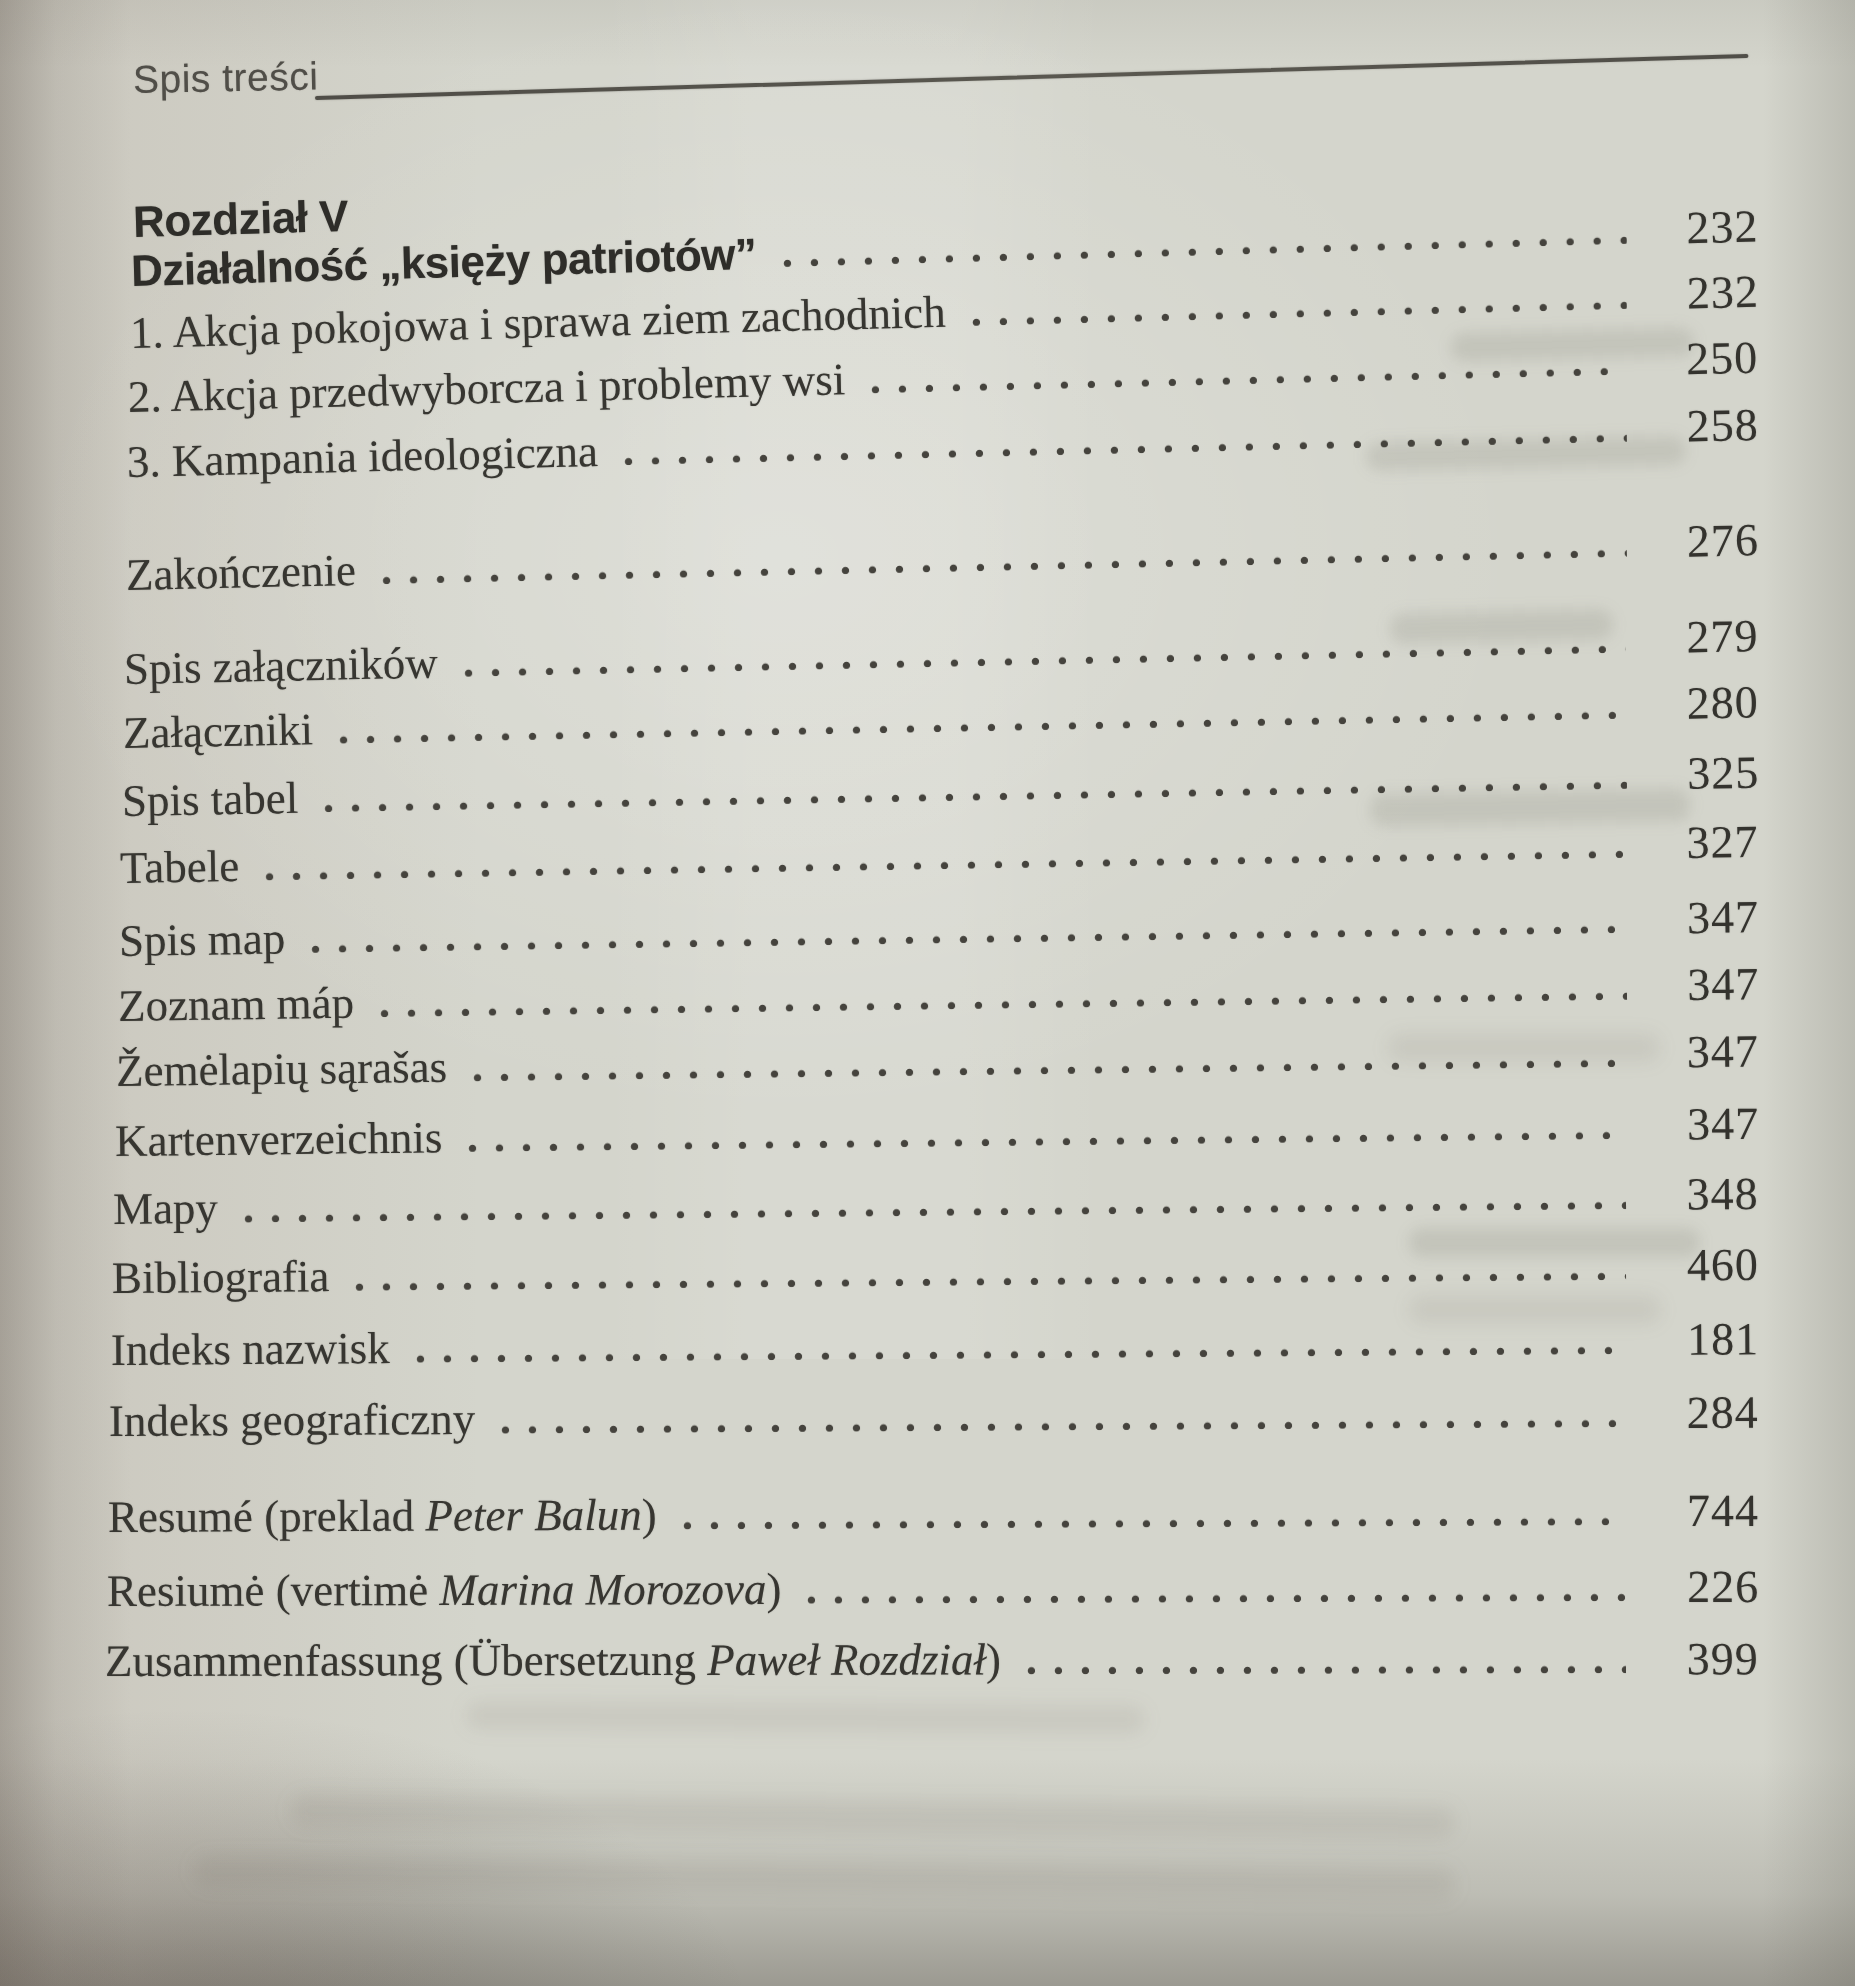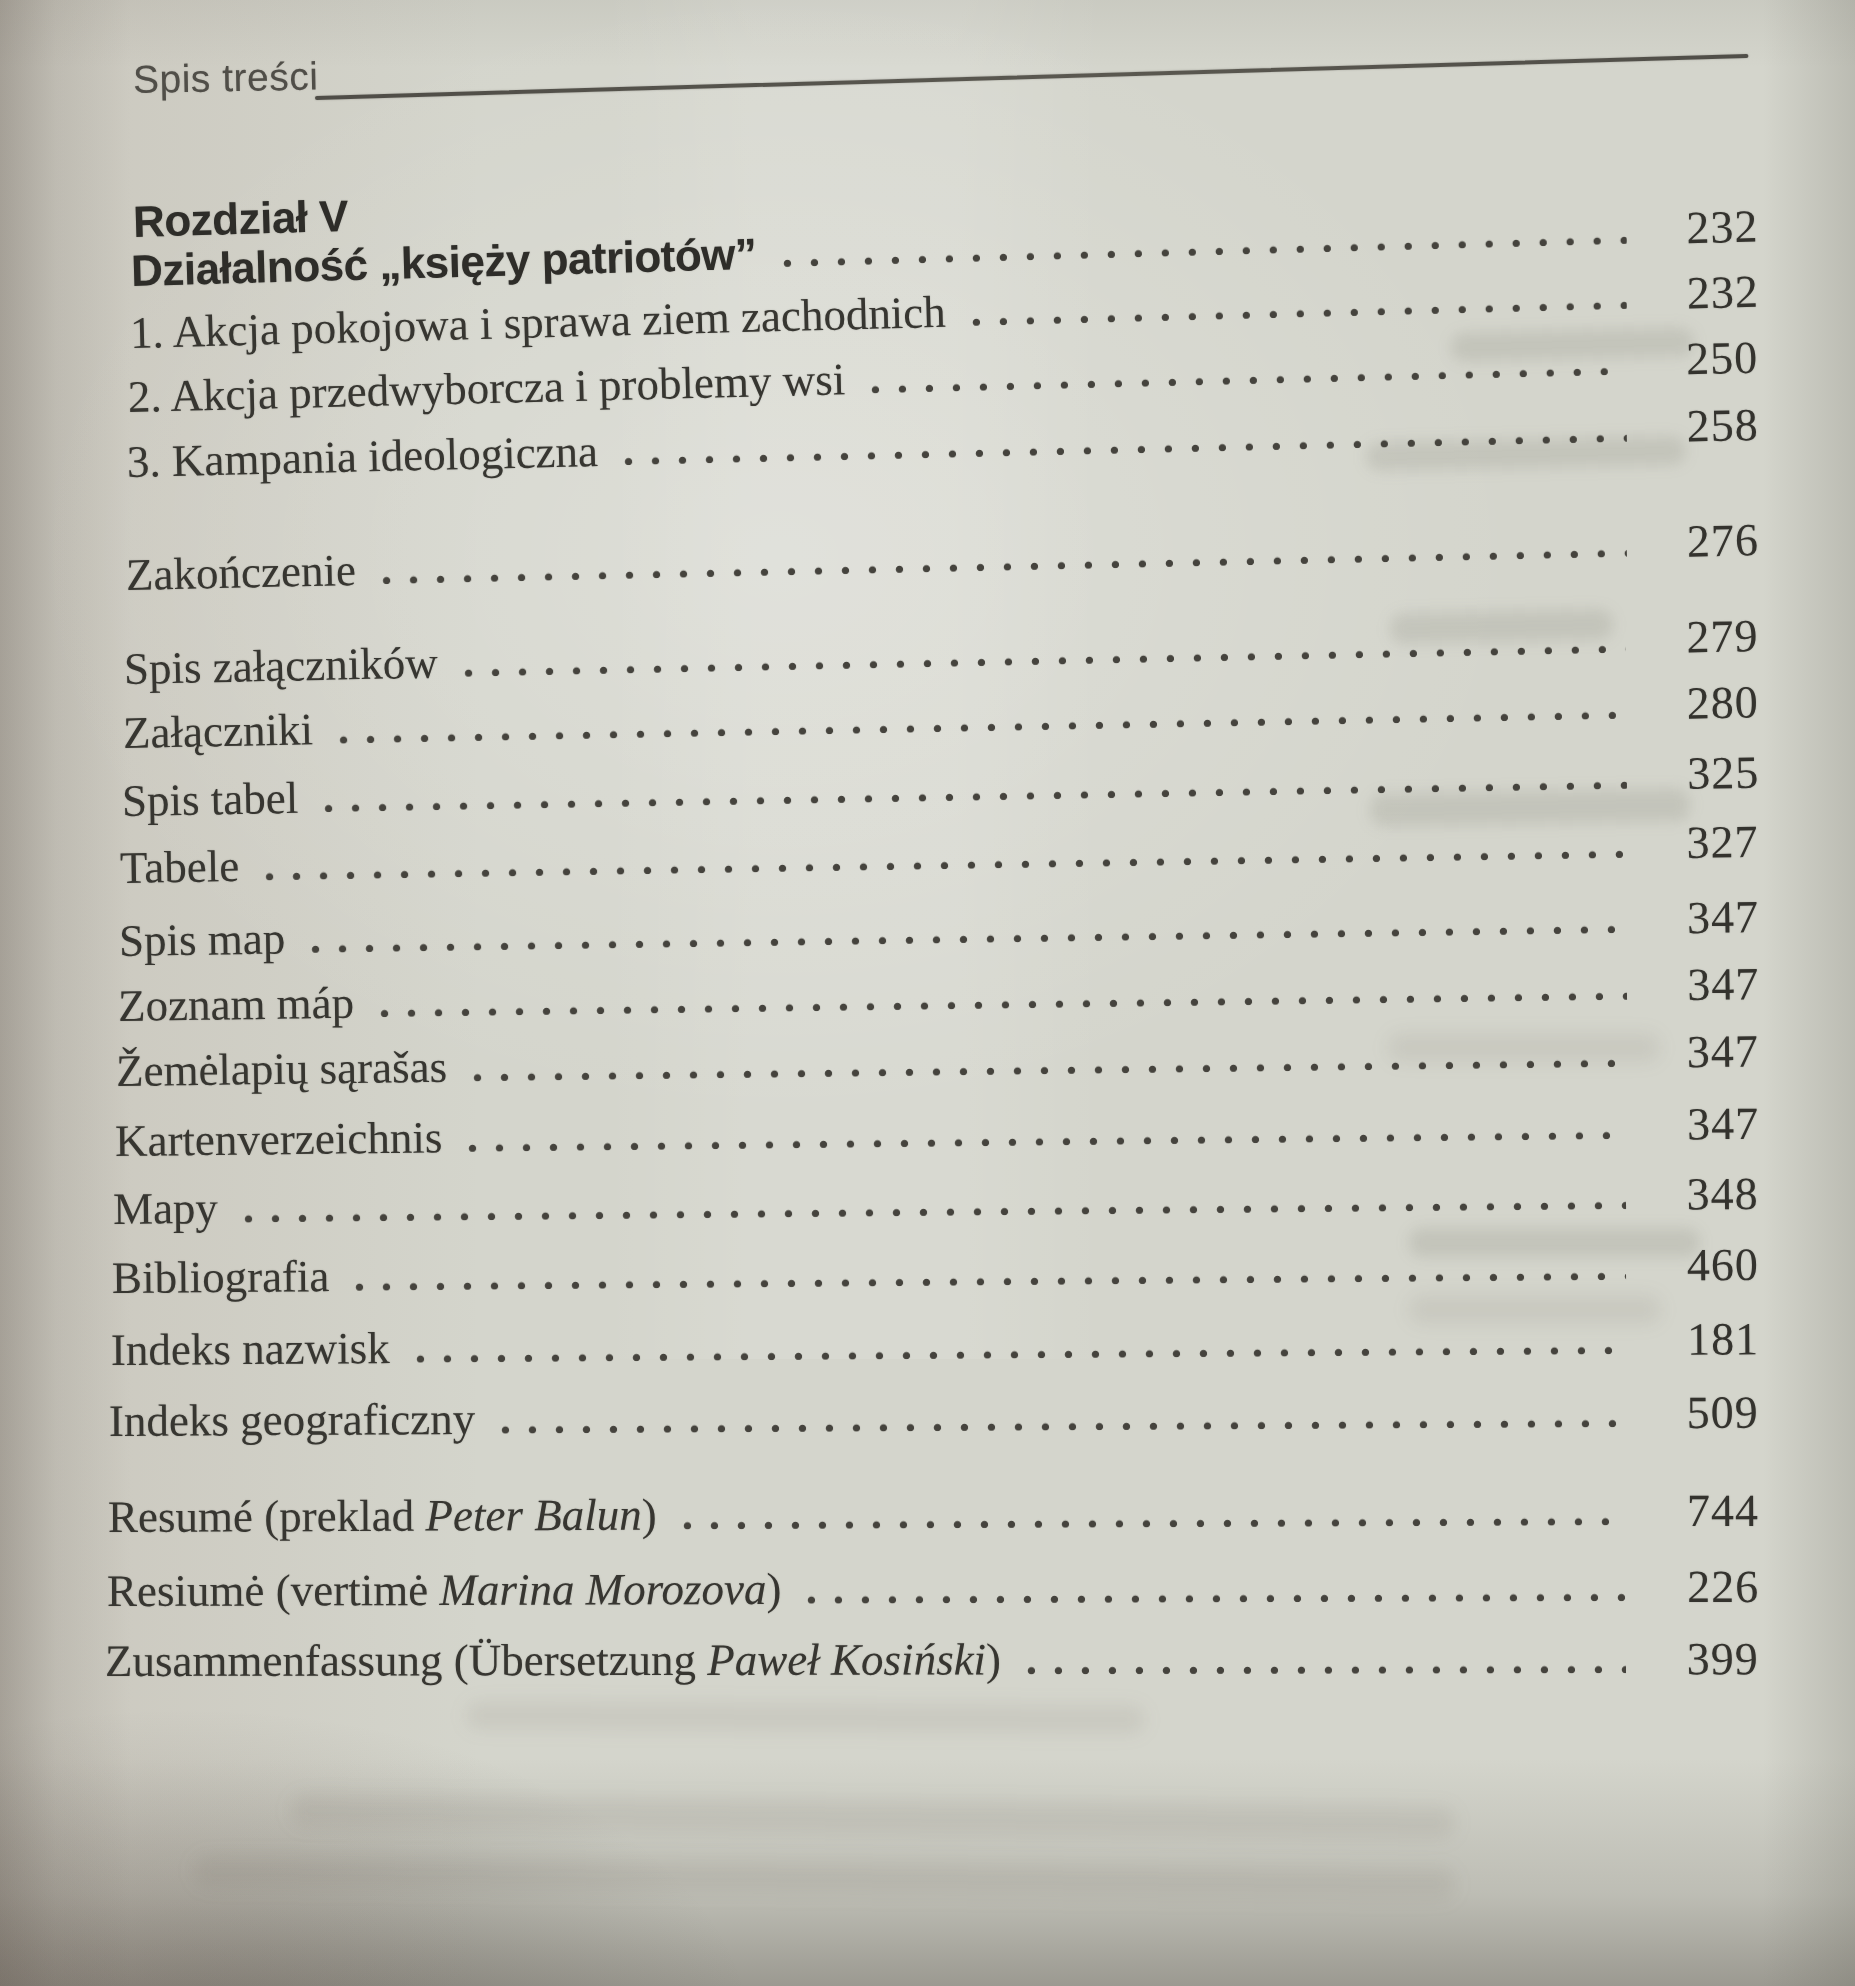--- a/index.html
+++ b/index.html
@@ -229,31 +229,31 @@
       <span class="page-num">460</span>
     </div>
     <div class="row" style="--tilt: -0.41deg; margin-left: -4.3px;">
       <span class="label"><span class="part">Indeks nazwisk</span></span>
       <span class="leader"></span>
       <span class="page-num">181</span>
     </div>
     <div class="row" style="--tilt: -0.33deg; margin-left: -5.6px;">
       <span class="label"><span class="part">Indeks geograficzny</span></span>
       <span class="leader"></span>
-      <span class="page-num">509</span>
+      <span class="page-num">284</span>
     </div>
     <div class="row" style="--tilt: -0.25deg; margin-left: -7px;">
       <span class="label"><span class="part">Resumé (preklad </span><span class="part it">Peter Balun</span><span class="part">)</span></span>
       <span class="leader"></span>
       <span class="page-num">744</span>
     </div>
     <div class="row" style="--tilt: -0.18deg; margin-left: -8.3px;">
       <span class="label"><span class="part">Resiumė (vertimė </span><span class="part it">Marina Morozova</span><span class="part">)</span></span>
       <span class="leader"></span>
       <span class="page-num">226</span>
     </div>
     <div class="row" style="--tilt: -0.10deg; margin-left: -9.7px;">
-      <span class="label"><span class="part">Zusammenfassung (Übersetzung </span><span class="part it">Paweł Kosiński</span><span class="part">)</span></span>
+      <span class="label"><span class="part">Zusammenfassung (Übersetzung </span><span class="part it">Paweł Rozdział</span><span class="part">)</span></span>
       <span class="leader"></span>
       <span class="page-num">399</span>
     </div>
   </div>
 
 
 </body></html>

